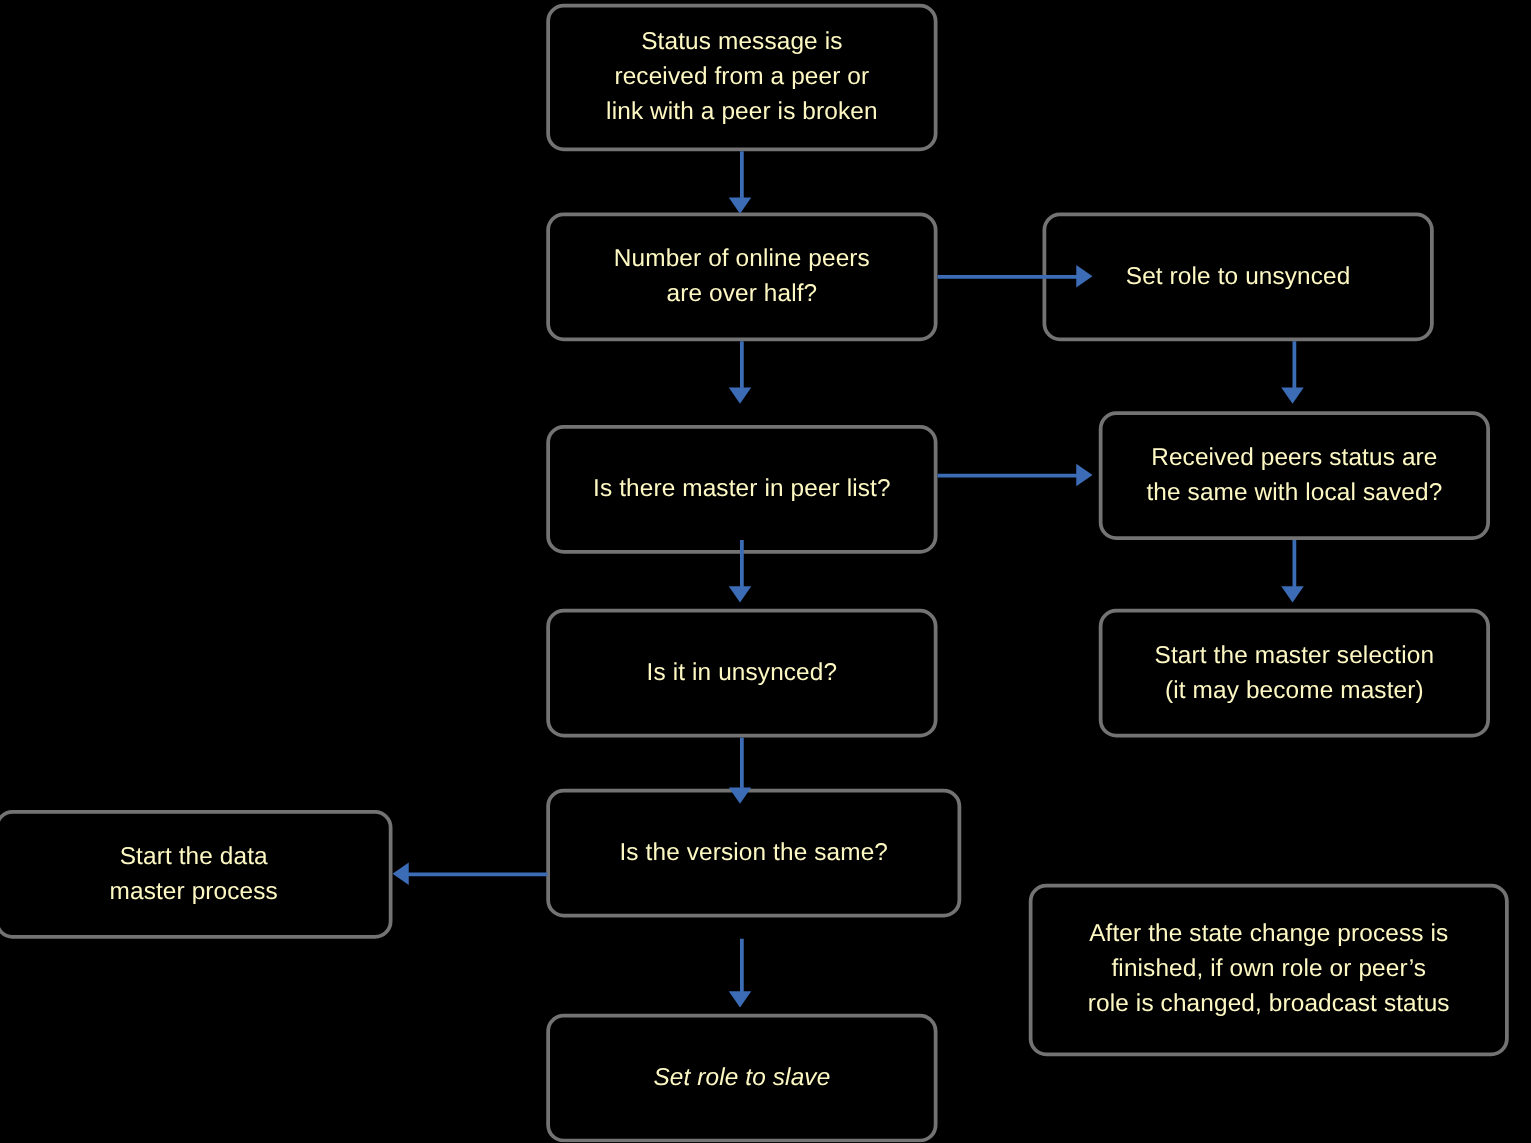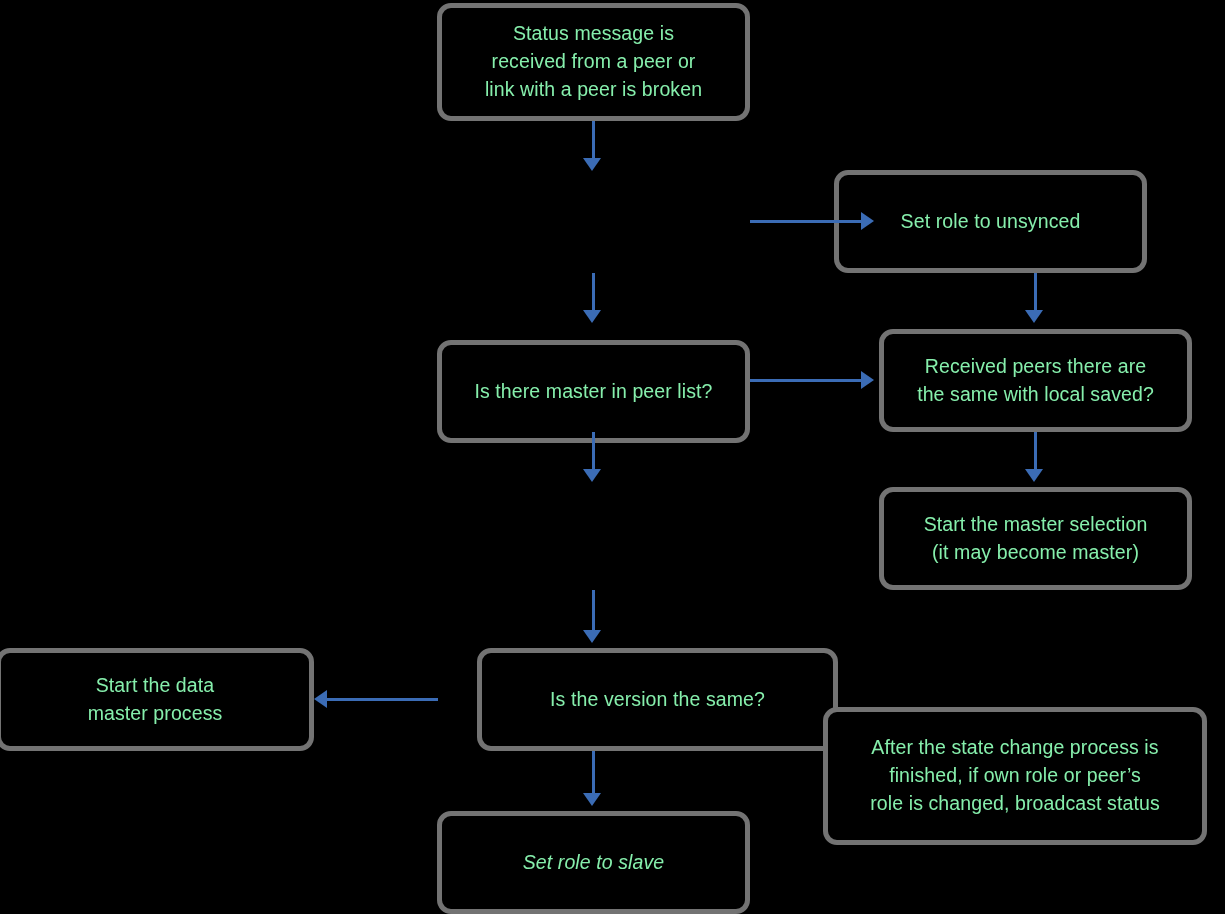--- a/index.html
+++ b/index.html
@@ -11,28 +11,28 @@
     position: relative;
     width: 1225px;
     height: 914px;
     background: #000000;
     overflow: hidden;
     font-family: "Liberation Sans", sans-serif;
   }
   .node {
     position: absolute;
     box-sizing: border-box;
-    border: 5px solid #737373;
+    border: 3px solid #737373;
     border-radius: 14px;
     background: #000000;
     display: flex;
     align-items: center;
     justify-content: center;
     text-align: center;
-    color: #86efac;
+    color: #fef9c3;
     font-size: 19.5px;
     line-height: 1.42;
     letter-spacing: 0.1px;
     padding: 4px 10px;
     white-space: pre-line;
   }
   .node-text {
     display: block;
     width: 100%;
     white-space: pre-line;
@@ -68,46 +68,53 @@
 <body>
 
 <div id="canvas">
 
   <div class="node" style="left:437px; top:3px; width:313px; height:118px;">
     <span class="node-text">Status message is
 received from a peer or
 link with a peer is broken</span>
   </div>
 
+  <div class="node" style="left:437px; top:170px; width:313px; height:103px;">
+    <span class="node-text">Number of online peers
+are over half?</span>
+  </div>
 
   <div class="node" style="left:834px; top:170px; width:313px; height:103px;">
     <span class="node-text">Set role to unsynced</span>
   </div>
 
   <div class="node" style="left:437px; top:340px; width:313px; height:103px;">
     <span class="node-text">Is there master in peer list?</span>
   </div>
 
   <div class="node" style="left:879px; top:329px; width:313px; height:103px;">
-    <span class="node-text">Received peers there are
+    <span class="node-text">Received peers status are
 the same with local saved?</span>
   </div>
 
+  <div class="node" style="left:437px; top:487px; width:313px; height:103px;">
+    <span class="node-text">Is it in unsynced?</span>
+  </div>
 
   <div class="node" style="left:879px; top:487px; width:313px; height:103px;">
     <span class="node-text">Start the master selection
 (it may become master)</span>
   </div>
 
   <div class="node" style="left:-4px; top:648px; width:318px; height:103px;">
     <span class="node-text">Start the data
 master process</span>
   </div>
 
-  <div class="node" style="left:437px; top:648px; width:361px; height:103px;margin-left:40px;">
+  <div class="node" style="left:437px; top:631px; width:332px; height:103px;">
     <span class="node-text">Is the version the same?</span>
   </div>
 
   <div class="node" style="left:437px; top:811px; width:313px; height:103px;font-style:italic;">
     <span class="node-text">Set role to slave</span>
   </div>
 
   <div class="node" style="left:823px; top:707px; width:384px; height:138px;">
     <span class="node-text">After the state change process is
 finished, if own role or peer’s

